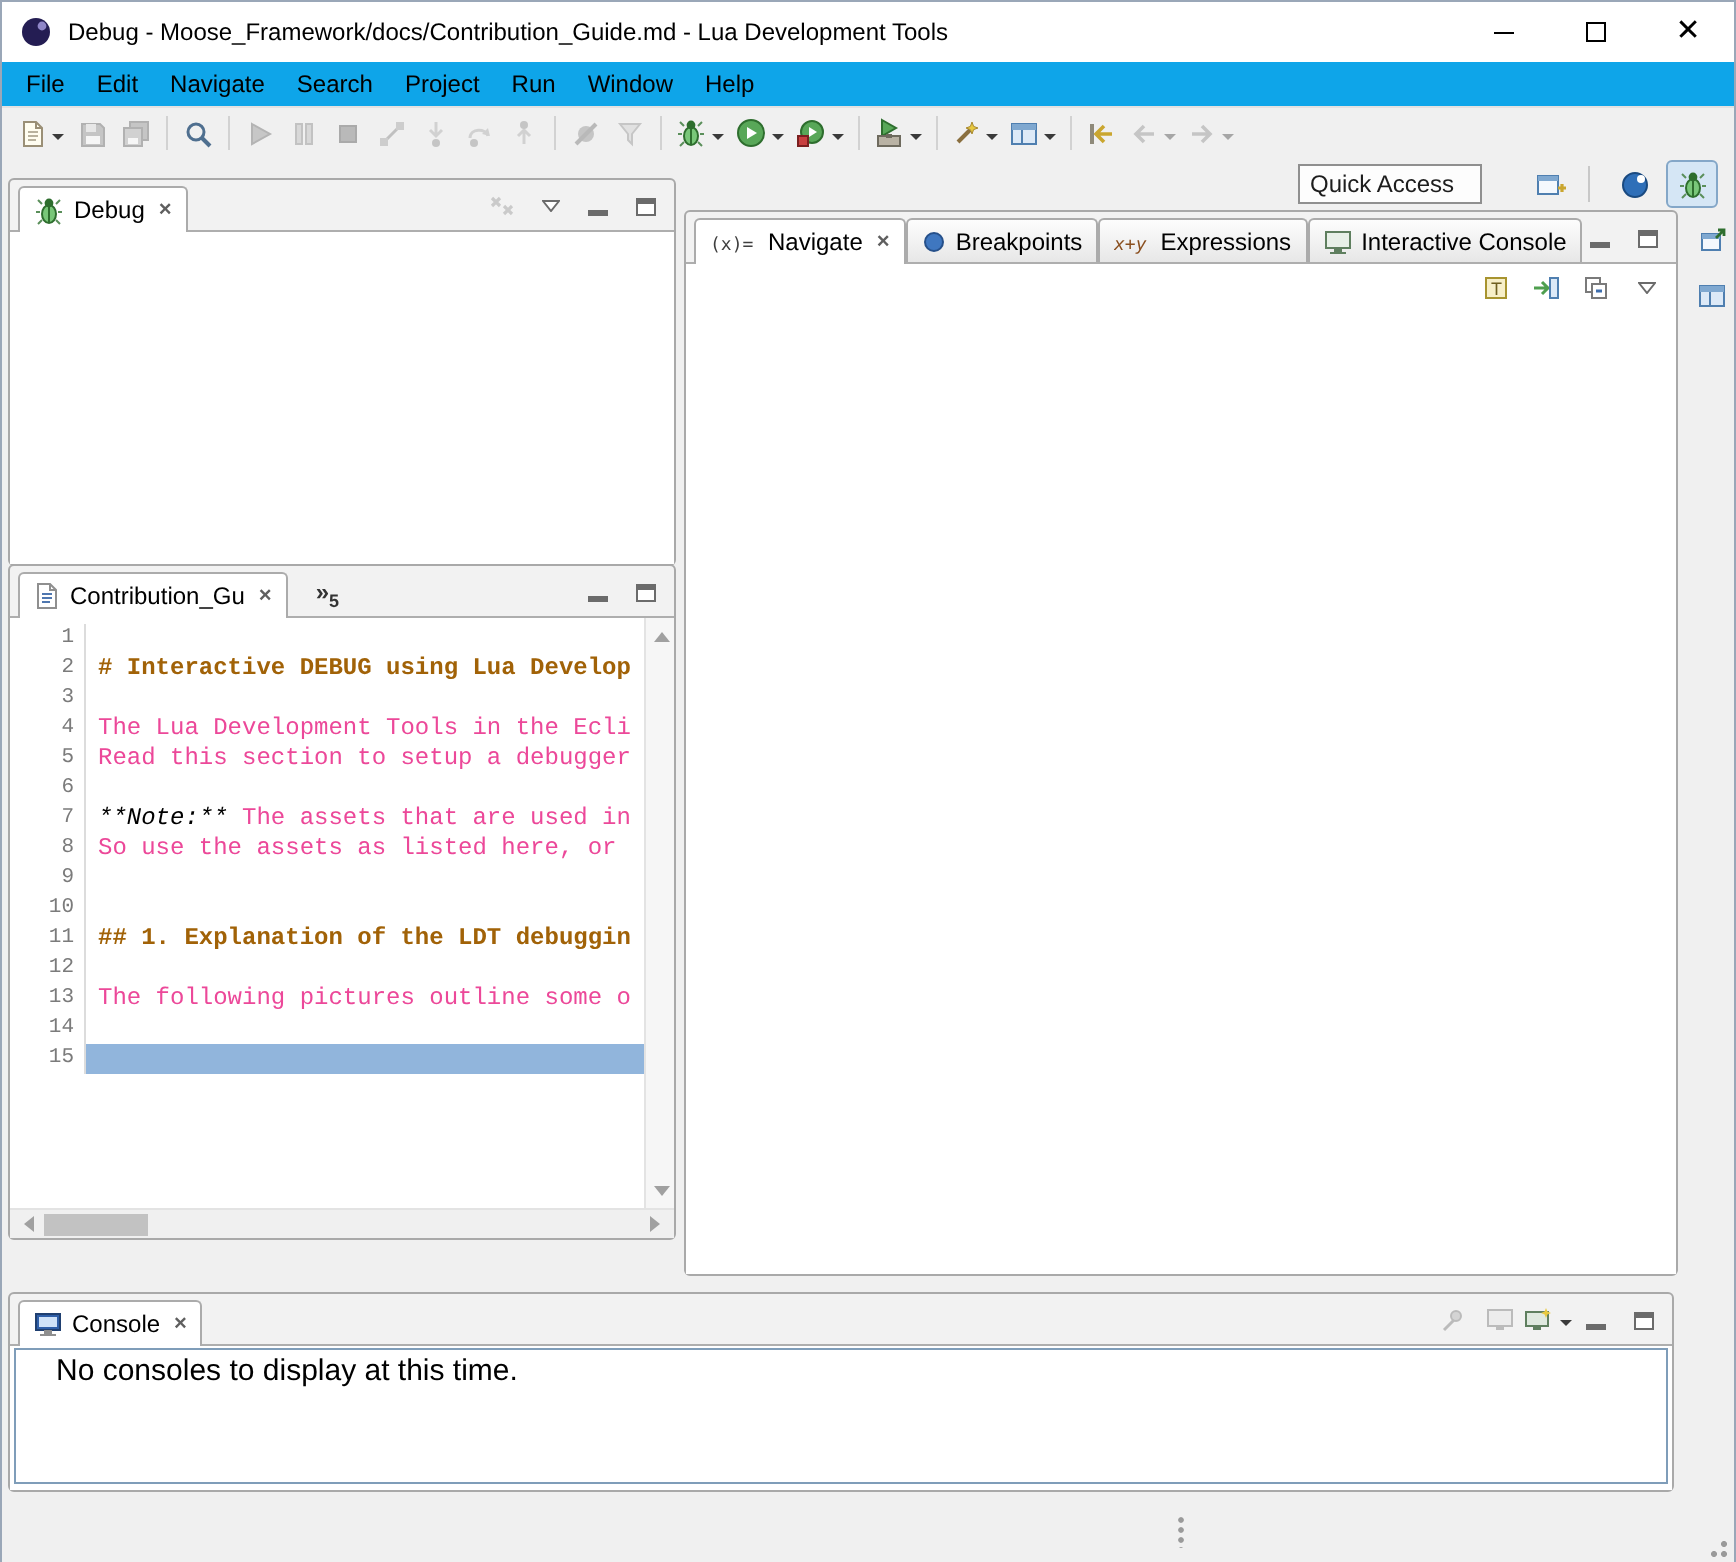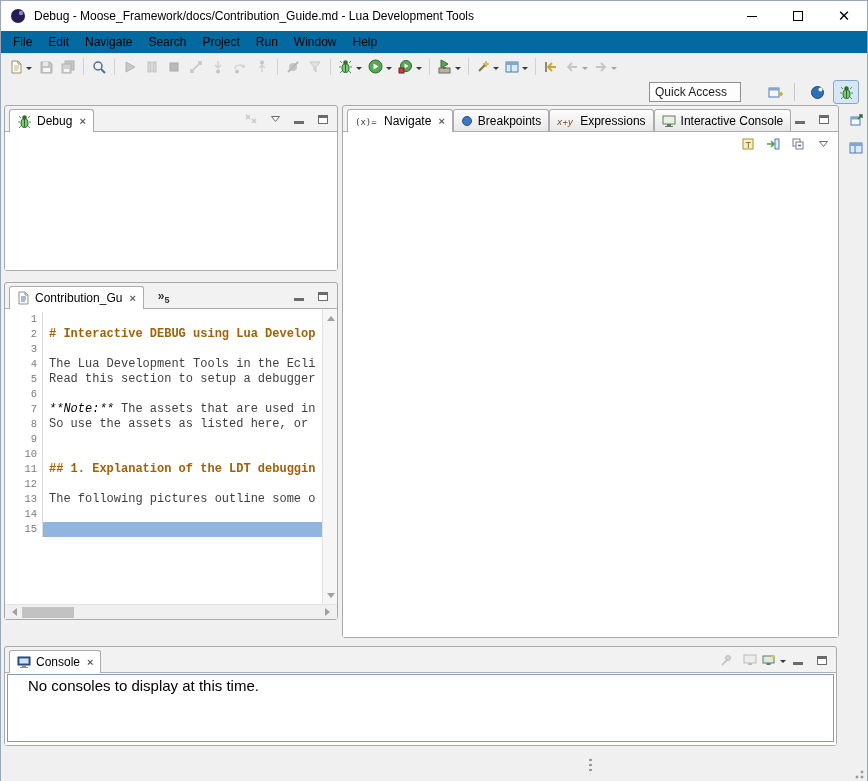--- a/index.html
+++ b/index.html
@@ -15,21 +15,21 @@
   .titlebar { position: absolute; left: 0; top: 0; width: 100%; height: 30px; background: #fff; display: flex; align-items: center; }
   .app-icon { margin: 0 8px 0 9px; display: flex; }
   .title-text { font-size: 12px; color: #000; }
   .win-controls { position: absolute; right: 0; top: 0; height: 30px; display: flex; }
   .win-btn { width: 46px; height: 30px; display: flex; align-items: center; justify-content: center; cursor: default; }
   .glyph-min { width: 10px; height: 1px; background: #000; }
   .glyph-max { width: 10px; height: 10px; border: 1px solid #000; }
   .glyph-close { font-size: 15px; line-height: 10px; }
 
   
-  .menubar { position: absolute; left: 0; top: 30px; width: 100%; height: 22px; background: #0369a1; display: flex; align-items: center; padding-left: 4px; }
+  .menubar { position: absolute; left: 0; top: 30px; width: 100%; height: 22px; background: #0ea5e9; display: flex; align-items: center; padding-left: 4px; }
   .menu-item { padding: 3px 8px; cursor: default; }
 
   
   .toolbar { position: absolute; left: 0; top: 52px; width: 100%; height: 26px; background: #f0f0f0; border-top: 1px solid #e2e2e2; display: flex; align-items: center; padding-left: 5px; }
   .tb-btn { height: 22px; min-width: 22px; padding: 2px 2px; display: flex; align-items: center; justify-content: center; border: 1px solid transparent; border-radius: 2px; }
   .tb-btn.disabled { filter: grayscale(1); opacity: .40; }
   .tb-sep { width: 1px; height: 17px; background: #d2d2d2; margin: 0 4px; display: inline-block; }
   .dd { width: 0; height: 0; border: 3px solid transparent; border-top-color: #3a3a3a; margin-left: 3px; margin-top: 6px; }
   .icn { display: inline-flex; align-items: center; }
 
@@ -59,21 +59,21 @@
   
   .editor-body { overflow: hidden; }
   .ed-scrollwrap { position: absolute; left: 0; top: 0; right: 15px; bottom: 15px; overflow: hidden; background: #fff; padding-top: 3px; }
   .ed-line { display: flex; height: 15px; font-family: "Liberation Mono", monospace; font-size: 12px; line-height: 15px; }
   .ed-ann { width: 12px; background: #fff; flex: none; }
   .ed-num { width: 26px; flex: none; text-align: right; padding-right: 5px; color: #7b7b7b; font-size: 10.5px; border-right: 1px solid #dcdcdc; }
   .ed-text { flex: 1; padding-left: 6px; white-space: pre; overflow: hidden; }
   .ed-line.selected .ed-text { background: #91b5dc; }
   .seg-heading { color: #a16207; font-weight: bold; }
   .seg-emphasis { font-style: italic; }
-  .seg-plain { color: #404040; }
+  .seg-plain { color: #ec4899; }
   .vscroll { position: absolute; top: 0; right: 0; width: 15px; bottom: 15px; background: #f6f6f6; border-left: 1px solid #e3e3e3; }
   .vscroll .arr { position: absolute; left: 0; width: 15px; height: 14px; display: flex; align-items: center; justify-content: center; }
   .tri-up { width: 0; height: 0; border: 4px solid transparent; border-bottom: 5px solid #a0a0a0; }
   .tri-down { width: 0; height: 0; border: 4px solid transparent; border-top: 5px solid #a0a0a0; }
   .tri-left { width: 0; height: 0; border: 4px solid transparent; border-right: 5px solid #a0a0a0; }
   .tri-right { width: 0; height: 0; border: 4px solid transparent; border-left: 5px solid #a0a0a0; }
   .hscroll { position: absolute; left: 0; right: 0; bottom: 0; height: 15px; background: #f0f0f0; border-top: 1px solid #e3e3e3; display: flex; align-items: center; }
   .hscroll .arr { width: 15px; height: 15px; display: flex; align-items: center; justify-content: center; flex: none; }
   .hscroll .track { flex: 1; position: relative; height: 100%; }
   .hscroll .thumb { position: absolute; left: 2px; top: 2px; width: 52px; height: 11px; background: #c2c2c2; }
@@ -361,21 +361,21 @@
               <path d="M4 4L2 2M11 4l2-2M3 8H1M12 8h2M4 12l-2 2M11 12l2 2" stroke="#5a8f5a"></path>
               <ellipse cx="7.5" cy="9" rx="3.5" ry="4.5" fill="#79c779" stroke="#2e6e2e"></ellipse>
               <circle cx="7.5" cy="3.5" r="2.2" fill="#2e6e2e"></circle>
               <line x1="7.5" y1="5" x2="7.5" y2="13" stroke="#2e6e2e"></line>
             </svg>
           </span>
         </div>
       </div>
   </div>
 
-  <div class="panel" style="left:3px;top:104px;width:334px;height:166px">
+  <div class="panel" style="left:3px;top:88px;width:334px;height:194px">
     <div class="tabrow">
       <div class="tab active">
         <span class="icn" id="debug-tab-icon">
             <svg width="15" height="15" viewBox="0 0 15 15">
               <path d="M4 4L2 2M11 4l2-2M3 8H1M12 8h2M4 12l-2 2M11 12l2 2" stroke="#5a8f5a"></path>
               <ellipse cx="7.5" cy="9" rx="3.5" ry="4.5" fill="#79c779" stroke="#2e6e2e"></ellipse>
               <circle cx="7.5" cy="3.5" r="2.2" fill="#2e6e2e"></circle>
               <line x1="7.5" y1="5" x2="7.5" y2="13" stroke="#2e6e2e"></line>
             </svg>
           </span>

